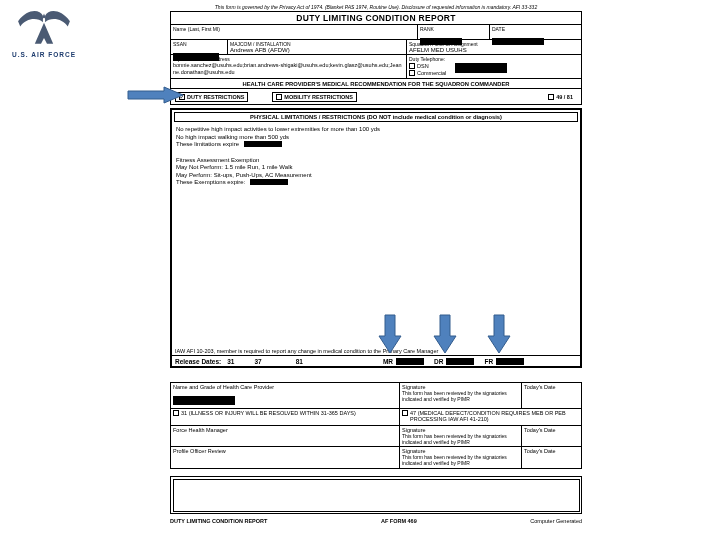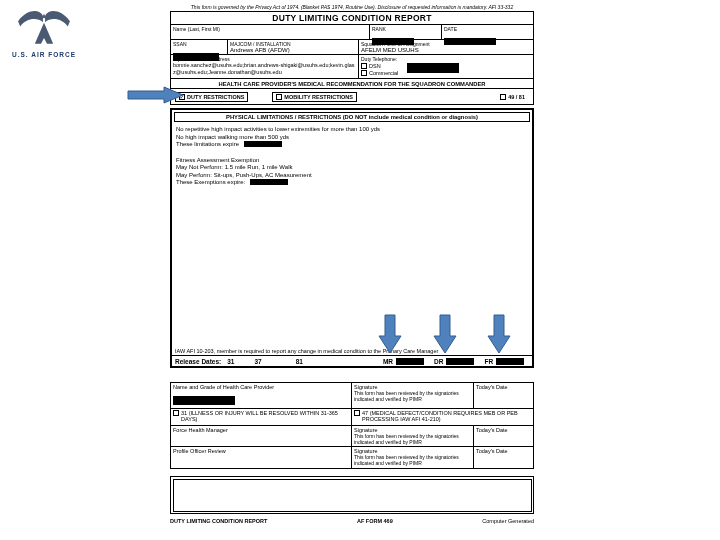--- a/index.html
+++ b/index.html
@@ -6,21 +6,21 @@
   html,body { width:720px; height:540px; background:#fff; overflow:hidden; }
   body { position:relative; font-family:"Liberation Sans", sans-serif; color:#000; }
 
   
   .af-logo { position:absolute; left:8px; top:6px; width:72px; text-align:center; }
   .af-symbol path { fill: var(--logo_fill, #4a5a73); }
   .af-logo-text { margin-top:1px; font-size:6.5px; font-weight:bold; letter-spacing:1px;
                   color: var(--logo_text_color, #1e3c6e); }
 
   
-  .form-wrap { position:absolute; left:170px; top:4px; width:364px; }
+  .form-wrap { position:absolute; left:170px; top:4px; width:412px; }
   .privacy { font-size:5px; font-style:italic; text-align:center; margin-bottom:1px; white-space:nowrap; }
   .fbox { border:1.5px solid #000; }
   .title { text-align:center; font-weight:bold; font-size:8.5px; padding:1px 0; border-bottom:1px solid #000; letter-spacing:.3px; }
   .row { display:flex; border-bottom:1px solid #000; }
   .cell { padding:1px 2px; position:relative; }
   .cell + .cell { border-left:1px solid #000; }
   .lbl { font-size:5px; }
   .val { font-size:6px; }
   .redact { display:inline-block; background:#000; vertical-align:middle; }
 

